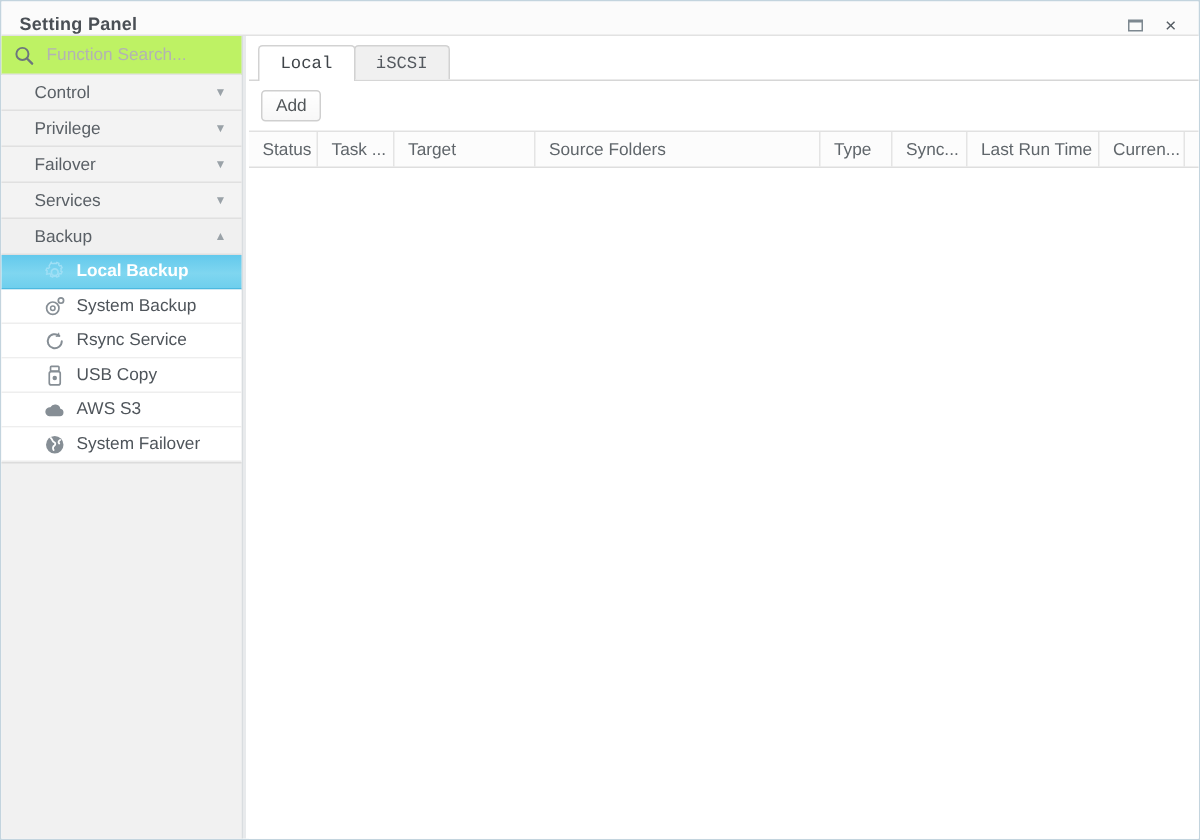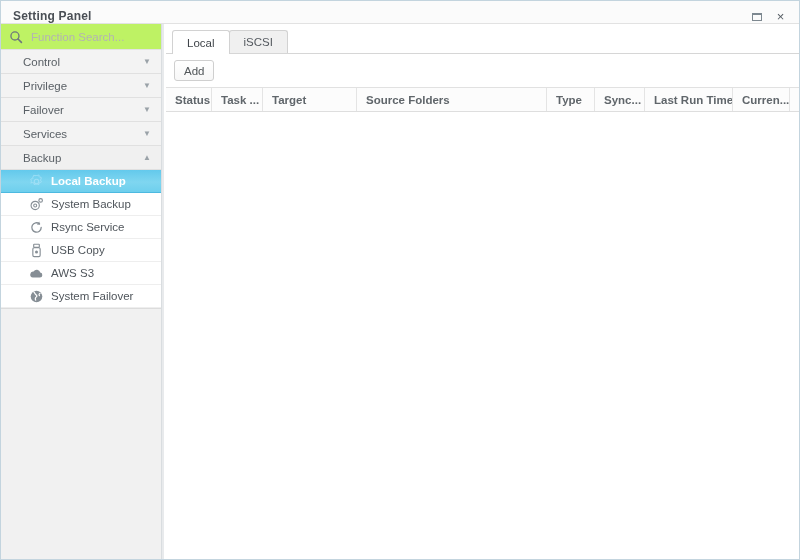--- a/index.html
+++ b/index.html
@@ -200,20 +200,21 @@
     display: flex;
     align-items: center;
     font-size: 11.5px;
     color: #54595f;
     border: 1px solid #d2d2d2;
     border-bottom: none;
     border-radius: 3px 3px 0 0;
     background: #f0f0f0;
     margin-right: -1px;
     position: relative;
+    font-family: Liberation Mono, monospace;
   }
   .tab.active {
     background: #ffffff;
     color: #3f4449;
     z-index: 2;
     margin-bottom: -1px;
     height: 24px;
     border-color: #d2d2d2;
   }
 
@@ -244,21 +245,20 @@
   }
 
   
   .table-wrap {
     flex: 1;
     min-height: 0;
     display: flex;
     flex-direction: column;
     border-top: 1px solid #e1e1e1;
     background: #ffffff;
-    font-weight: bold;
   }
   .thead {
     height: 23px;
     min-height: 23px;
     display: flex;
     background: #fcfcfc;
     border-bottom: 1px solid #dedede;
   }
   .th {
     box-sizing: border-box;

